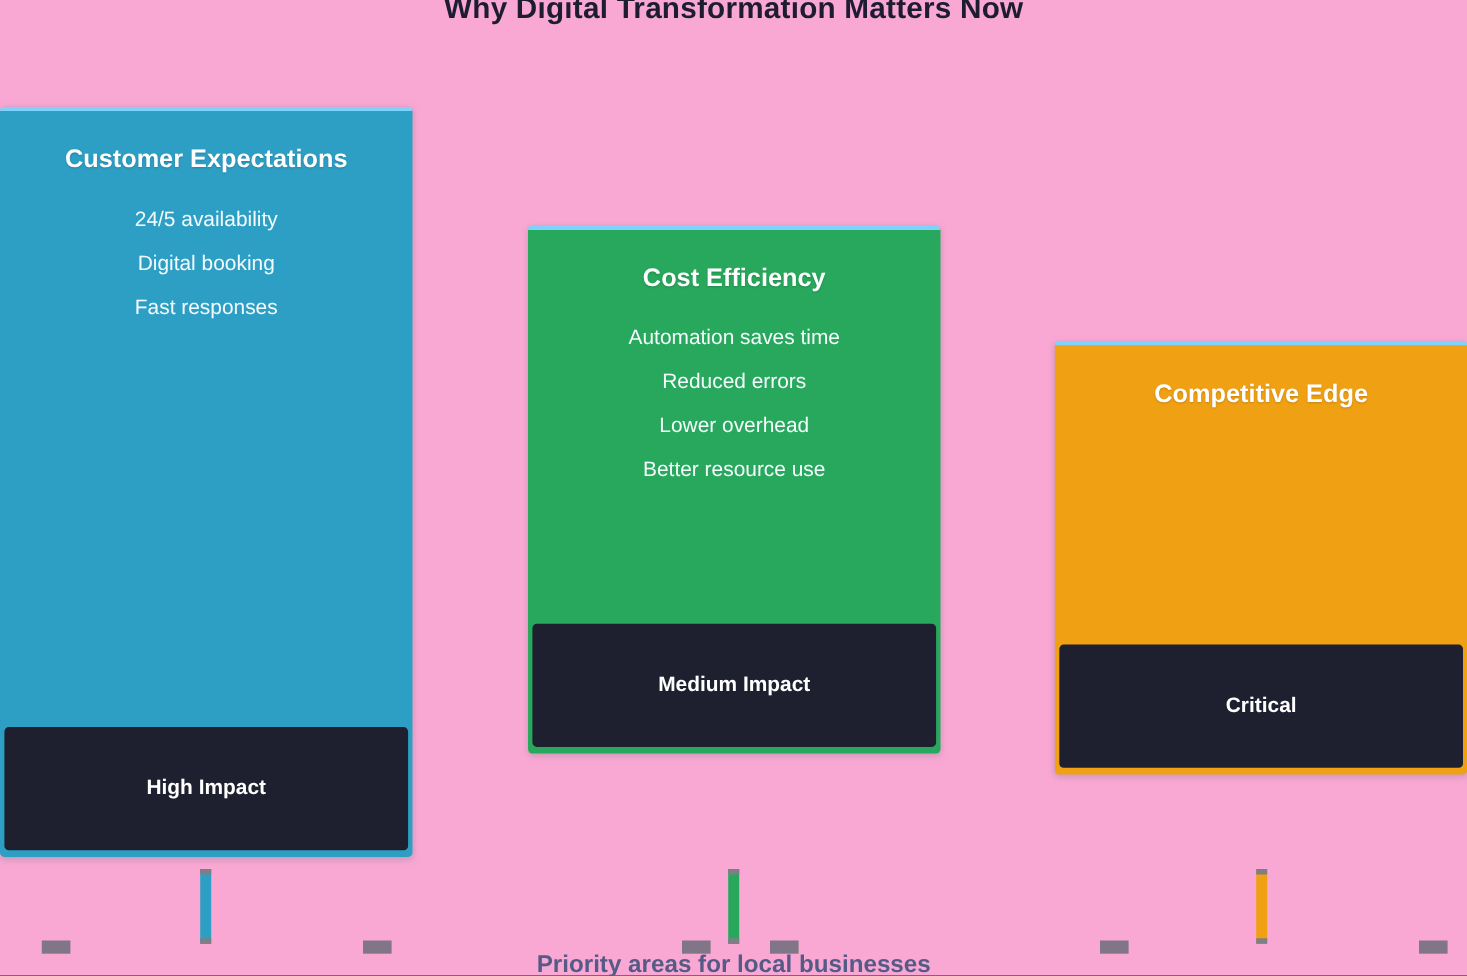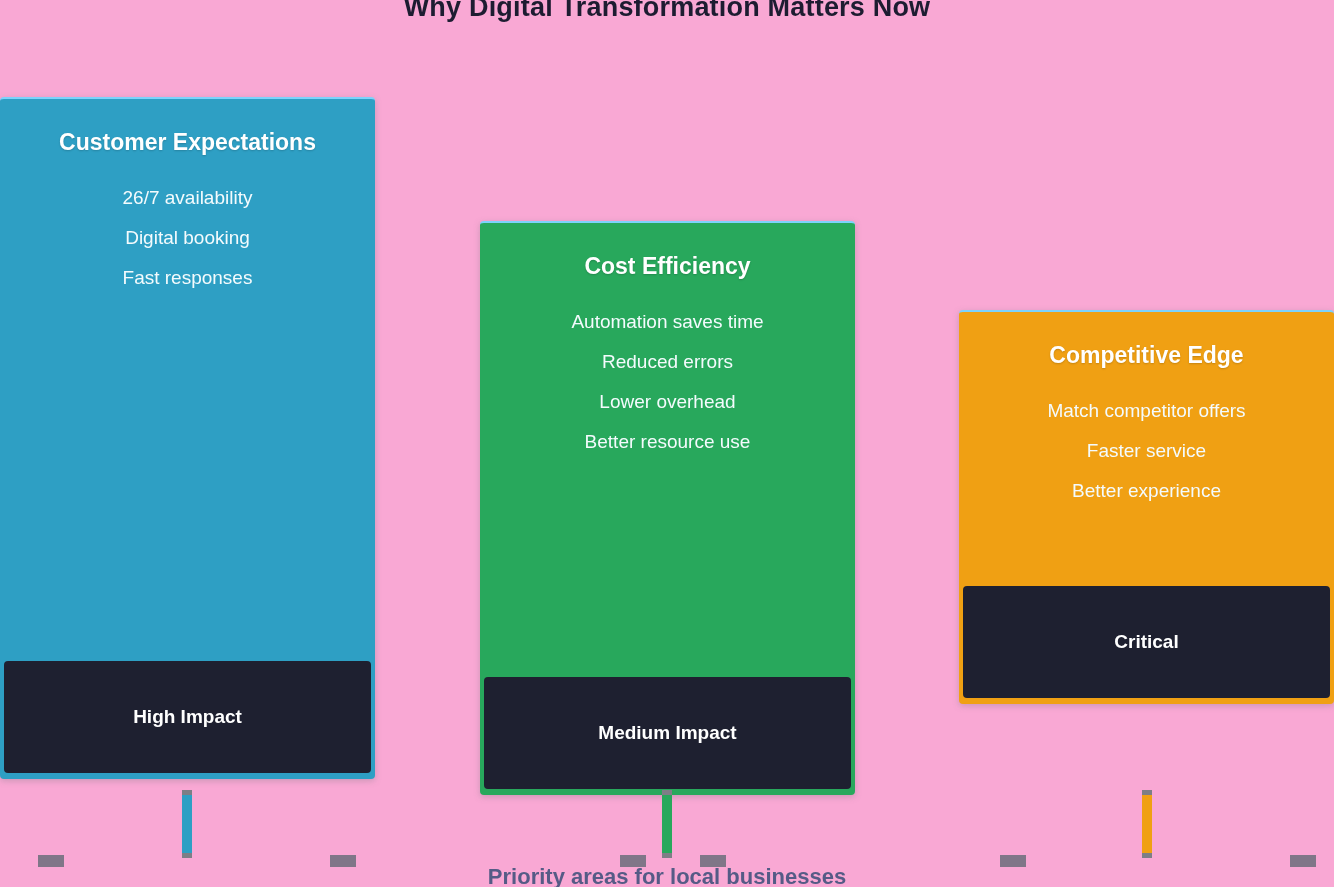--- a/index.html
+++ b/index.html
@@ -44,21 +44,21 @@
     font-size:22px;
     font-weight:bold;
     color:#555b86;
     white-space:nowrap;
   }
 
   
   .card {
     position:absolute;
     border-radius:4px;
-    border-top:2px solid #7dd3fc;
+    border-top:4px solid #7dd3fc;
     box-shadow:0 2px 6px rgba(120,120,130,0.35);
     overflow:hidden;
   }
 
   .card-title {
     text-align:center;
     color:#ffffff;
     font-weight:bold;
     font-size:23px;
     margin-top:30px;
@@ -95,21 +95,21 @@
     font-weight:bold;
   }
 
   
   .card.blue   { background:#2e9fc4; }
   .card.green  { background:#28a85c; }
   .card.orange { background:#f0a013; }
 
   
   .card.blue   { left:0px;   top:97px;  width:375px; height:682px; }
-  .card.green  { left:480px; top:205px; width:375px; height:574px;margin-top:16px; }
+  .card.green  { left:480px; top:205px; width:375px; height:480px; }
   .card.orange { left:959px; top:310px; width:375px; height:394px; }
 
   
   .indicator {
     position:absolute;
     width:10px;
     height:68px;
     bottom:29px;
     border-top:5px solid #7e7e86;
     border-bottom:5px solid #7e7e86;
@@ -131,45 +131,40 @@
 </head>
 <body>
 
 <div class="stage">
 
   <div class="page-title">Why Digital Transformation Matters Now</div>
 
   <div class="card blue">
     <div class="card-title">Customer Expectations</div>
     <ul class="card-items">
-      <li>26/7 availability</li>
+      <li>24/5 availability</li>
       <li>Digital booking</li>
       <li>Fast responses</li>
     </ul>
     <div class="impact-badge">High Impact</div>
   </div>
 
   <div class="card green">
     <div class="card-title">Cost Efficiency</div>
     <ul class="card-items">
       <li>Automation saves time</li>
       <li>Reduced errors</li>
       <li>Lower overhead</li>
       <li>Better resource use</li>
     </ul>
     <div class="impact-badge">Medium Impact</div>
   </div>
 
   <div class="card orange">
     <div class="card-title">Competitive Edge</div>
-    <ul class="card-items">
-      <li>Match competitor offers</li>
-      <li>Faster service</li>
-      <li>Better experience</li>
-    </ul>
     <div class="impact-badge">Critical</div>
   </div>
 
   <div class="indicator blue"></div>
   <div class="indicator green"></div>
   <div class="indicator orange"></div>
 
   <div class="tick" style="left:38px;"></div>
   <div class="tick" style="left:330px;"></div>
   <div class="tick" style="left:620px;"></div>

